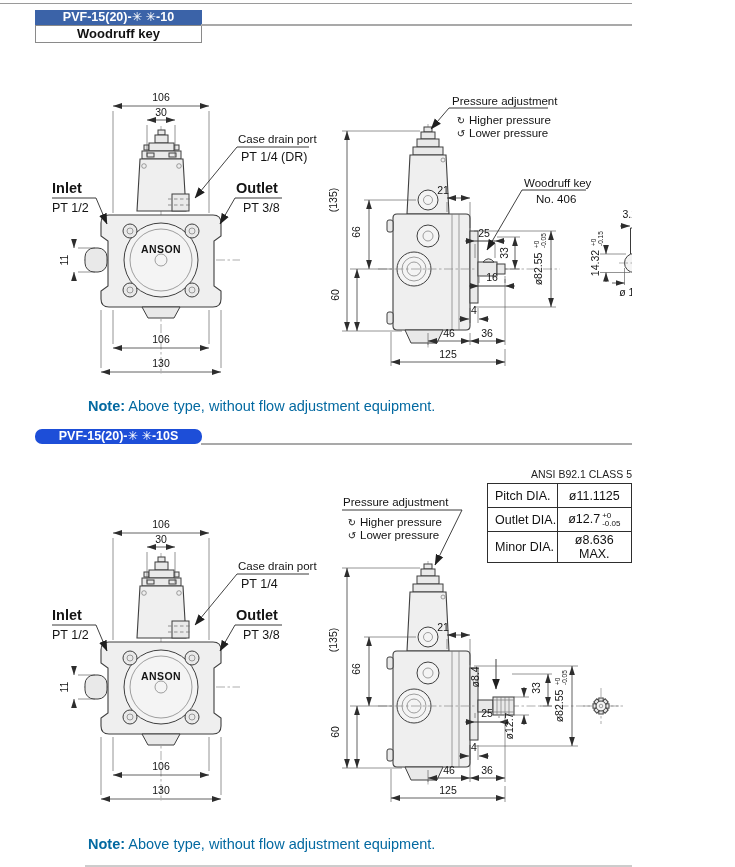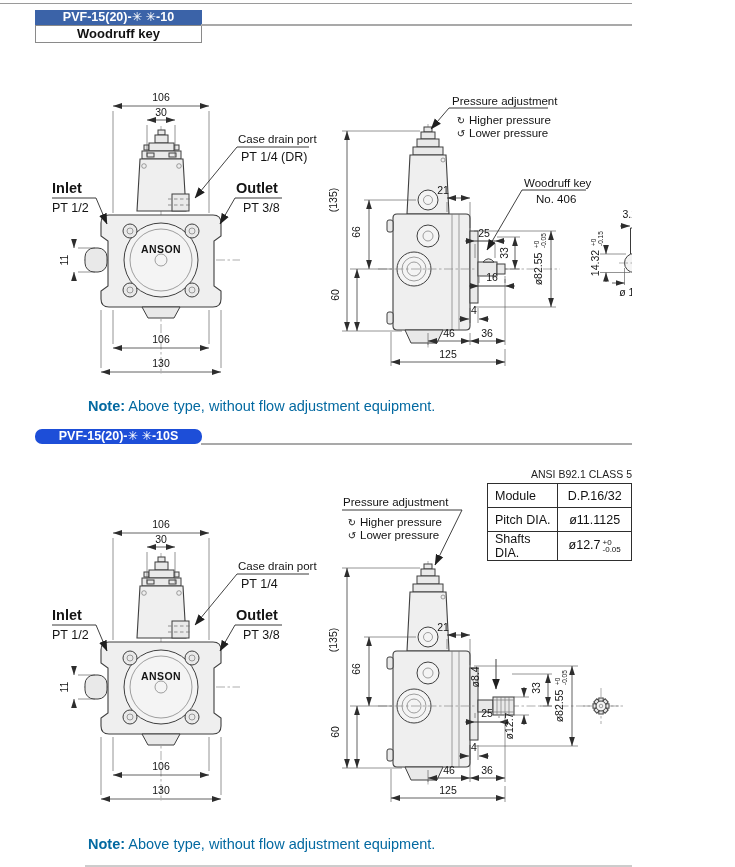--- a/index.html
+++ b/index.html
@@ -78,36 +78,36 @@
   </div>
   <div class="note" style="top:836px;">
     <b>Note:</b>
     <span>Above type, without flow adjustment equipment.</span>
   </div>
 
   <div class="spline-caption">ANSI  B92.1 CLASS 5</div>
   <div class="spline-box">
     <table>
       <tbody>
-          <tr>
-        <td class="k">Module</td>
-        <td class="v">D.P.16/32</td>
-      </tr>
       <tr>
         <td class="k">Pitch DIA.</td>
         <td class="v">ø11.1125</td>
       </tr>
       <tr>
-        <td class="k">Shafts DIA.</td>
+        <td class="k">Outlet DIA.</td>
         <td class="v">
           <span>ø12.7</span><span class="tstack">
                 <i>+0</i>
                 <i>-0.05</i>
               </span>
         </td>
+      </tr>
+      <tr>
+        <td class="k">Minor DIA.</td>
+        <td class="v">ø8.636 MAX.</td>
       </tr>
     </tbody>
       </table>
   </div>
 
   <svg width="735" height="867" viewBox="0 0 735 867">
     <defs>
       <marker id="arr" markerUnits="userSpaceOnUse" markerWidth="9" markerHeight="7" refX="9" refY="3.5" orient="auto-start-reverse">
         <path d="M0,0.6 L9,3.5 L0,6.4 Z" fill="#2d2d2d"></path>
       </marker>

